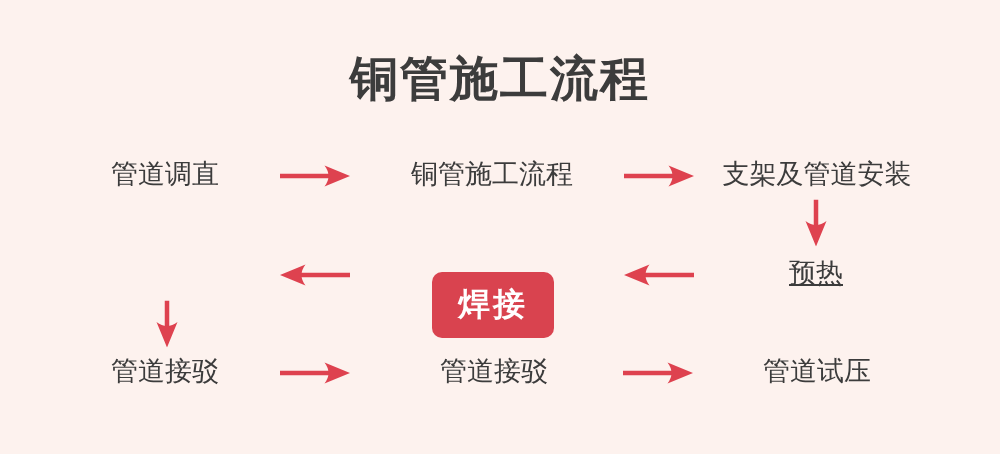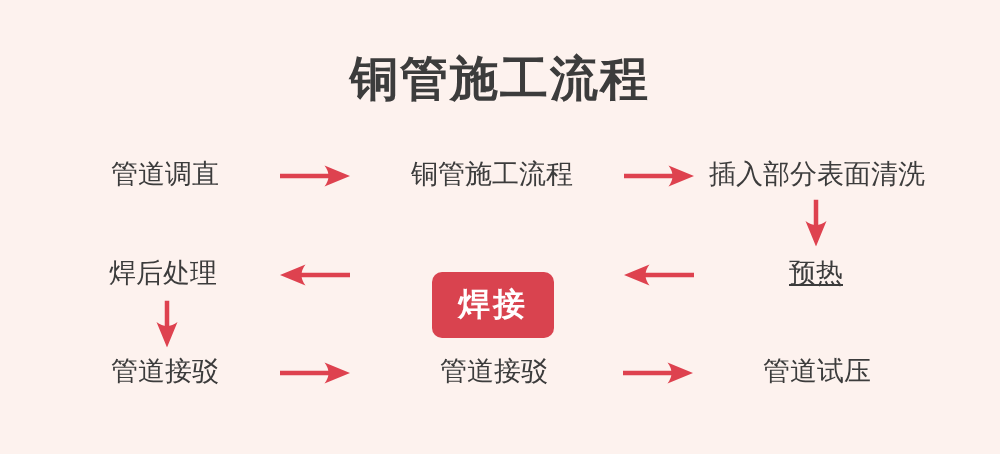--- a/index.html
+++ b/index.html
@@ -74,21 +74,21 @@
 
   <div class="node" style="left:492px; top:174px;">铜管施工流程</div>
 
   <span class="arrow right" style="left:659px; top:176px;">
     <svg width="70" height="24" viewBox="0 0 70 24" aria-hidden="true">
       <line x1="0" y1="12" x2="50" y2="12" stroke="currentColor" stroke-width="4.5"></line>
       <path d="M70 12 L44.5 1.5 Q52.5 12 44.5 22.5 Z" fill="currentColor"></path>
     </svg>
   </span>
 
-  <div class="node" style="left:817px; top:174px;">插入部分表面清洗</div>
+  <div class="node" style="left:817px; top:174px;">支架及管道安装</div>
 
   <span class="arrow down" style="left:816px; top:223px;">
     <svg width="24" height="47" viewBox="0 0 24 47" aria-hidden="true">
       <line x1="12" y1="0" x2="12" y2="27" stroke="currentColor" stroke-width="4.5"></line>
       <path d="M12 47 L1.5 21.5 Q12 29.5 22.5 21.5 Z" fill="currentColor"></path>
     </svg>
   </span>
 
   <div class="node" style="left:816px; top:273px;text-decoration:underline;">预热</div>
 
@@ -101,21 +101,20 @@
 
   <div class="node-box" style="left:493px; top:270px;">焊接</div>
 
   <span class="arrow left" style="left:315px; top:275px;">
     <svg width="70" height="24" viewBox="0 0 70 24" aria-hidden="true">
       <line x1="0" y1="12" x2="50" y2="12" stroke="currentColor" stroke-width="4.5"></line>
       <path d="M70 12 L44.5 1.5 Q52.5 12 44.5 22.5 Z" fill="currentColor"></path>
     </svg>
   </span>
 
-  <div class="node" style="left:163px; top:273px;">焊后处理</div>
 
   <span class="arrow down" style="left:167px; top:324px;">
     <svg width="24" height="47" viewBox="0 0 24 47" aria-hidden="true">
       <line x1="12" y1="0" x2="12" y2="27" stroke="currentColor" stroke-width="4.5"></line>
       <path d="M12 47 L1.5 21.5 Q12 29.5 22.5 21.5 Z" fill="currentColor"></path>
     </svg>
   </span>
 
   <div class="node" style="left:165px; top:371px;">管道接驳</div>
 

